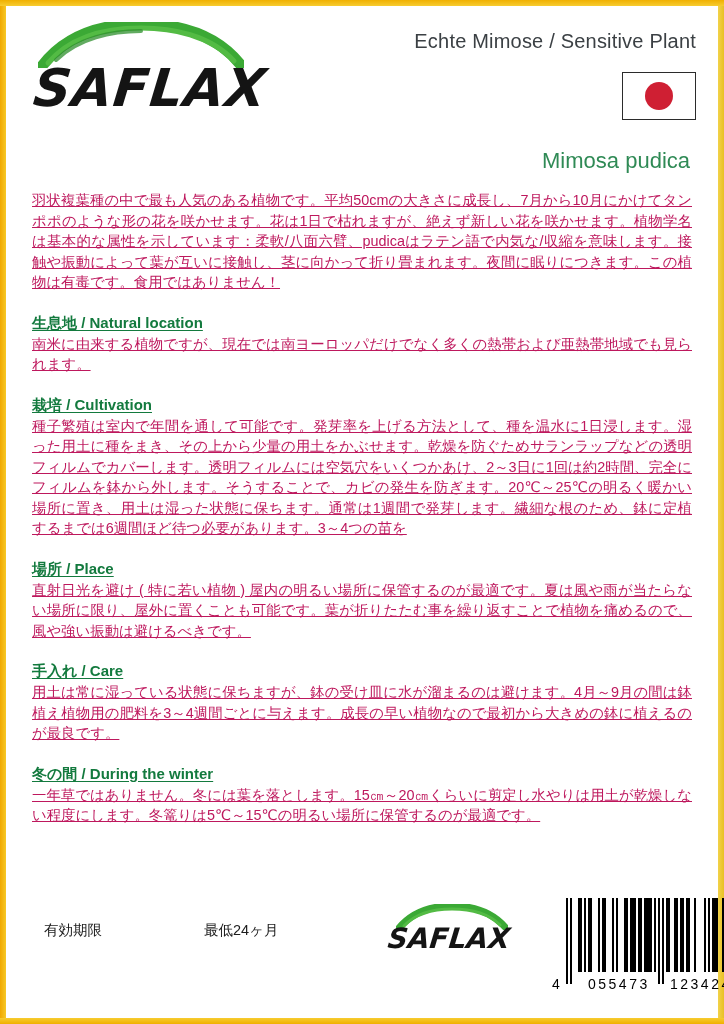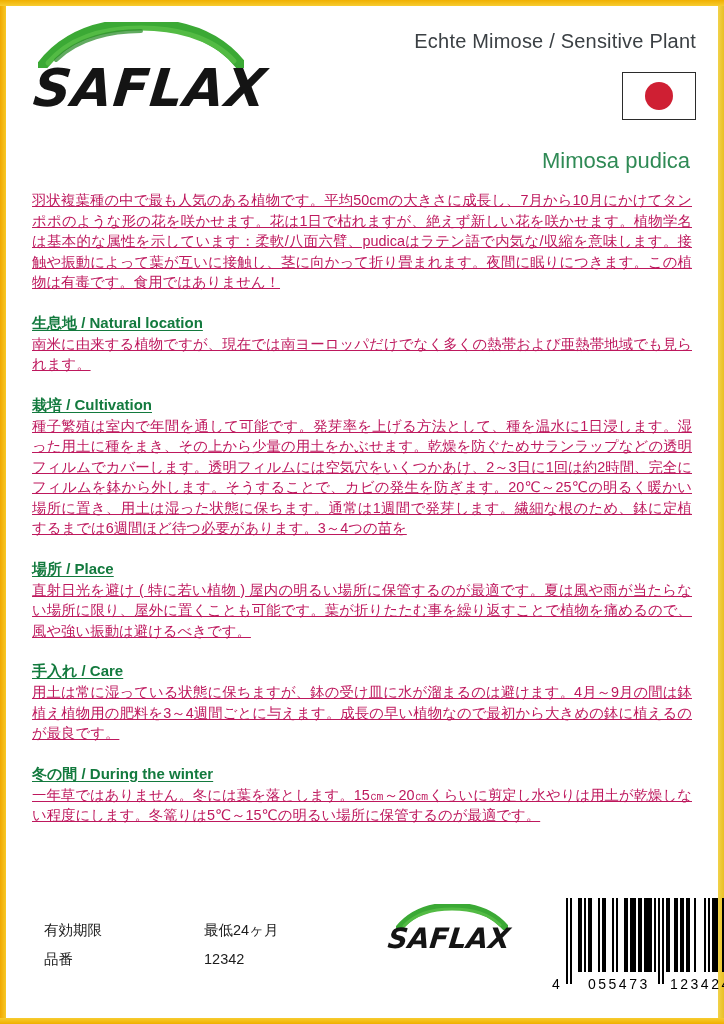--- a/index.html
+++ b/index.html
@@ -283,23 +283,20 @@
       </div>
 
     </div>
 
     <div class="footer">
 
       <div class="meta">
         <span class="meta-row">
           <span class="meta-label">有効期限</span><span class="meta-value">最低24ヶ月</span>
         </span>
-        <span class="meta-row">
-          <span class="meta-label">品番</span><span class="meta-value">12342</span>
-        </span>
       </div>
 
       <div class="footer-logo">
         <svg class="footer-arc" viewBox="0 0 112 26">
           <path d="M3 24 C 18 6, 38 2, 56 2 C 74 2, 94 6, 109 23" stroke="#3ba935" stroke-width="7" fill="none" stroke-linecap="round"></path>
           <path d="M8 22 C 21 8, 39 5, 56 5 C 73 5, 91 8, 104 21" stroke="#53bb44" stroke-width="3" fill="none" stroke-linecap="round"></path>
         </svg>
         <div class="footer-word">SAFLAX</div>
       </div>
 

